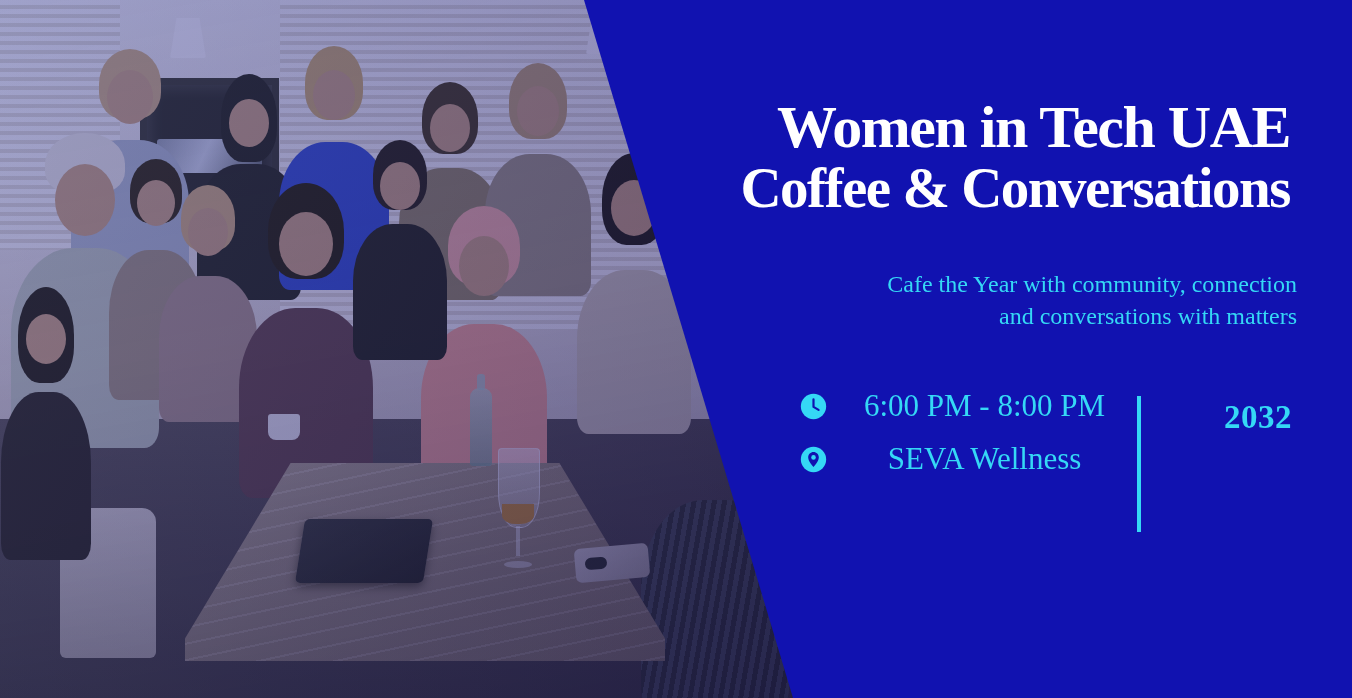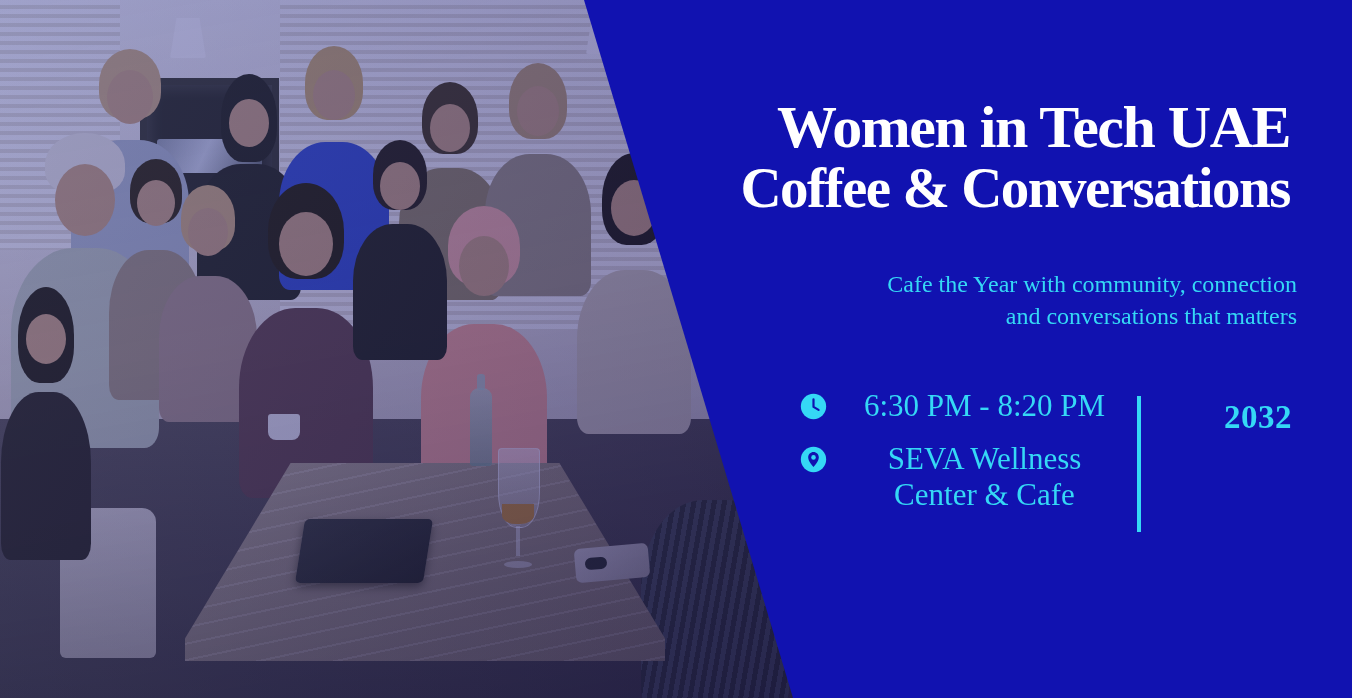--- a/index.html
+++ b/index.html
@@ -433,50 +433,49 @@
 
   <div id="content">
 
     <div id="title-block">
       <span class="title-line" id="title-line-1">Women in Tech UAE</span>
       <span class="title-line" id="title-line-2">Coffee &amp; Conversations</span>
     </div>
 
     <div id="subtitle-block">
       <span class="subtitle-line">Cafe the Year with community, connection</span>
-      <span class="subtitle-line">and conversations that matters</span>
+      <span class="subtitle-line">and conversations with matters</span>
     </div>
 
     <div id="details-row">
 
       <div id="info-col">
 
         <div class="info-item">
           <span class="info-icon">
             <svg viewBox="0 0 32 32" width="27" height="27" aria-hidden="true">
               <circle cx="16" cy="16" r="15" fill="#35D8F5"></circle>
               <path d="M16 7.5 L16 16.5 L22 20" stroke="#1112B0" stroke-width="2.6" stroke-linecap="round" stroke-linejoin="round" fill="none"></path>
             </svg>
           </span>
           <span class="info-text">
-            <span class="ln">6:30 PM - 8:20 PM</span>
+            <span class="ln">6:00 PM - 8:00 PM</span>
           </span>
         </div>
 
         <div class="info-item">
           <span class="info-icon">
             <svg viewBox="0 0 32 32" width="27" height="27" aria-hidden="true">
               <circle cx="16" cy="16" r="15" fill="#35D8F5"></circle>
               <path d="M16 7.2 c-3.5 0-6.3 2.8-6.3 6.3 0 4.6 6.3 11.3 6.3 11.3 s6.3-6.7 6.3-11.3 c0-3.5-2.8-6.3-6.3-6.3 z" fill="#1112B0"></path>
               <circle cx="16" cy="13.5" r="2.7" fill="#35D8F5"></circle>
             </svg>
           </span>
           <span class="info-text">
             <span class="ln">SEVA Wellness</span>
-            <span class="ln">Center &amp; Cafe</span>
           </span>
         </div>
 
       </div>
 
       <div id="divider"></div>
 
       <div id="date-col">
         <span class="ln">2032</span>
       </div>

